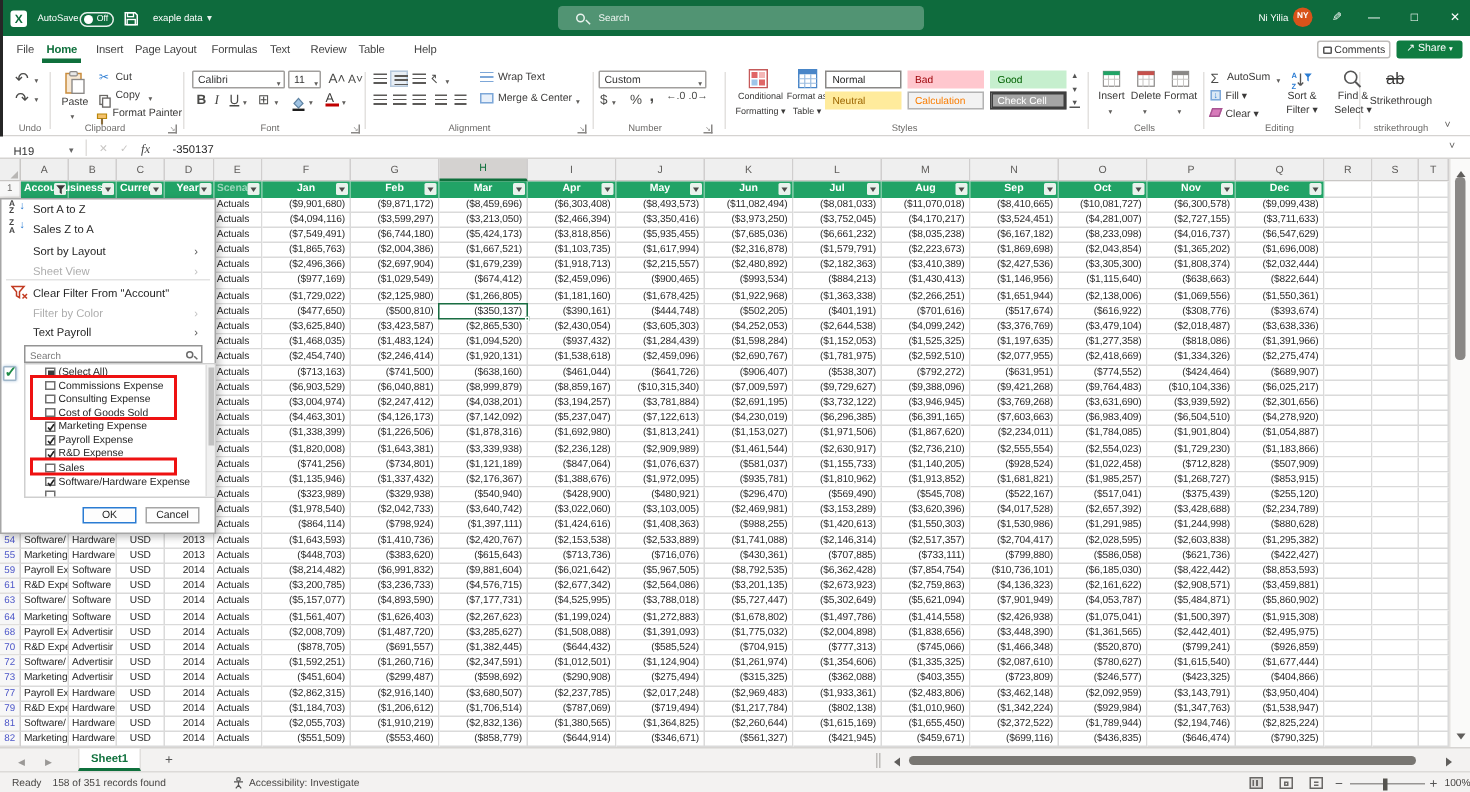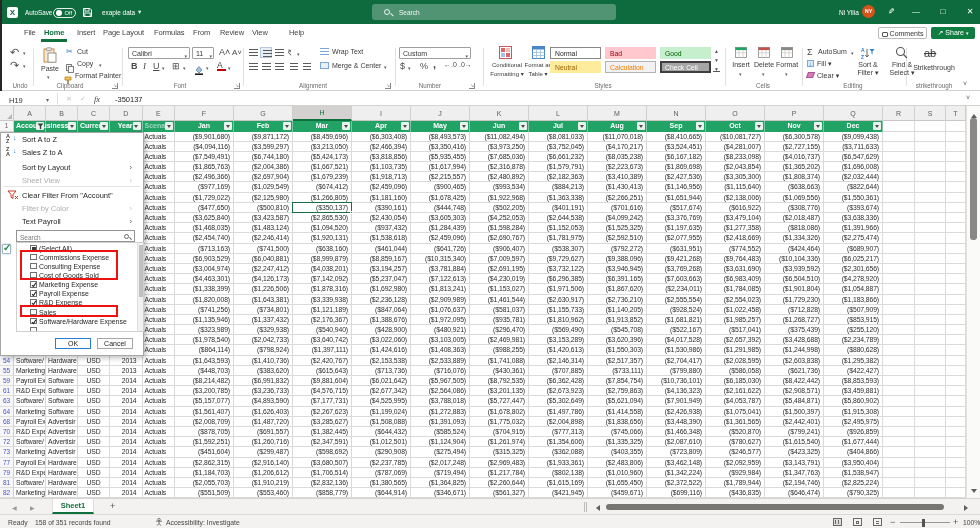--- a/index.html
+++ b/index.html
@@ -25,21 +25,21 @@
   #tb-search .mag { position:absolute; left:12px; top:4.5px; width:6px; height:6px; border:1.2px solid #eaf3ee; border-radius:50%; }
   #tb-search .mag:after { content:""; position:absolute; left:4.5px; top:4.5px; width:3.5px; height:1.2px; background:#eaf3ee; transform:rotate(45deg); }
   #tb-search .stext { position:absolute; left:27px; top:4.5px; font-size:6.5px; color:#f2f7f4; }
   #user-name { position:absolute; left:839px; top:9px; font-size:6.5px; }
   #avatar { position:absolute; left:862px; top:5px; width:13px; height:13px; border-radius:50%; background:#d8531a; color:#fff; font-size:5.5px; font-weight:bold; text-align:center; line-height:13px; }
   #pen-icon { position:absolute; left:888px; top:7px; font-size:8px; color:#fff; transform:scaleX(-1); }
   .winbtn { position:absolute; top:0; width:26px; height:24px; color:#fff; text-align:center; font-size:8px; line-height:24px; }
 
   
   #menubar { position:absolute; left:0; top:24px; width:980px; height:20px; background:#fff; }
-  .mtab { position:absolute; top:4px; font-size:7.5px; letter-spacing:-0.1px; color:#444;margin-left:13px; }
+  .mtab { position:absolute; top:4px; font-size:7.5px; letter-spacing:-0.1px; color:#444; }
   .mtab.active { color:#0f703c; font-weight:bold; }
   .mtab.active:after { content:""; position:absolute; left:-3px; right:-3px; bottom:-4.5px; height:2.2px; background:#0f703c; }
   #comments-btn { position:absolute; left:878px; top:27px; width:49px; height:12px; border:1px solid #bdbbb9; border-radius:2px; background:#fff; font-size:7px; color:#333; line-height:11px; text-align:center; }
   #comments-btn .cic { display:inline-block; width:6px; height:5px; border:1px solid #555; border-radius:1px; margin-right:2px; vertical-align:-1px; }
   #share-btn { position:absolute; left:931px; top:27px; width:44px; height:12px; background:#0f7c41; border-radius:2px; color:#fff; font-size:7px; line-height:12px; text-align:center; }
 
   
   #ribbon { position:absolute; left:0; top:44px; width:980px; height:47px; background:#fff; border-bottom:1px solid #d5d3d1; }
   .gsep { position:absolute; top:4px; width:1px; height:38px; background:#e3e1df; }
   .glabel { position:absolute; top:38px; font-size:6.3px; color:#6e6c6a; text-align:center; }
@@ -183,23 +183,23 @@
     <div class="winbtn" style="left:930px; font-size:8px">□</div>
     <div class="winbtn" style="left:957px">✕</div>
   </div>
 
   <div id="menubar">
       <div class="mtab" style="left:11px">File</div>
       <div class="mtab active" style="left:31px">Home</div>
       <div class="mtab" style="left:64px">Insert</div>
       <div class="mtab" style="left:90px">Page Layout</div>
       <div class="mtab" style="left:141px">Formulas</div>
-      <div class="mtab" style="left:180px">From</div>
+      <div class="mtab" style="left:180px">Text</div>
       <div class="mtab" style="left:207px">Review</div>
-      <div class="mtab" style="left:239px">View</div>
+      <div class="mtab" style="left:239px">Table</div>
       <div class="mtab" style="left:276px">Help</div>
     </div>
   <div id="comments-btn"><span class="cic"></span><span>Comments</span></div>
   <div id="share-btn"><span>↗</span> <span>Share</span> <span style="font-size:5px">▾</span></div>
 
   <div id="ribbon">
       <div class="gsep" style="left:33px"></div>
       <div class="gsep" style="left:122px"></div>
       <div class="gsep" style="left:243px"></div>
       <div class="gsep" style="left:395px"></div>

